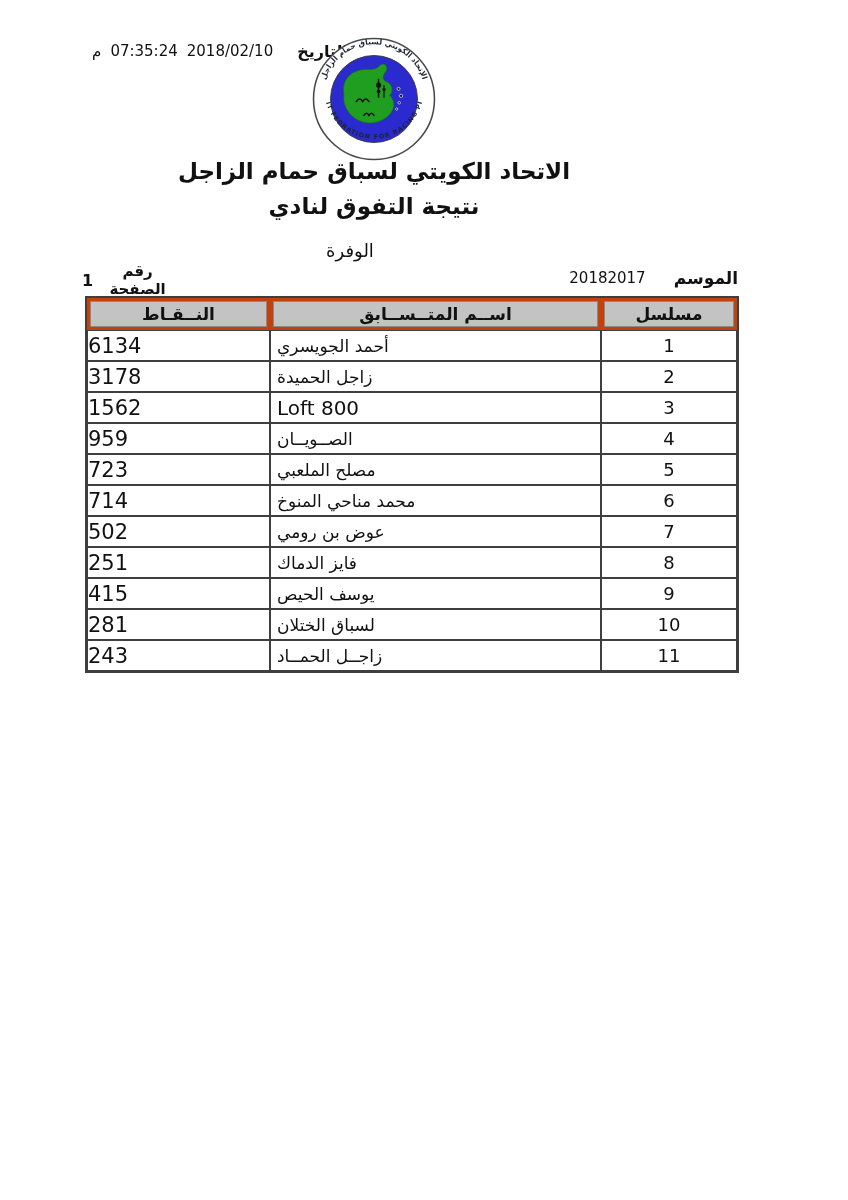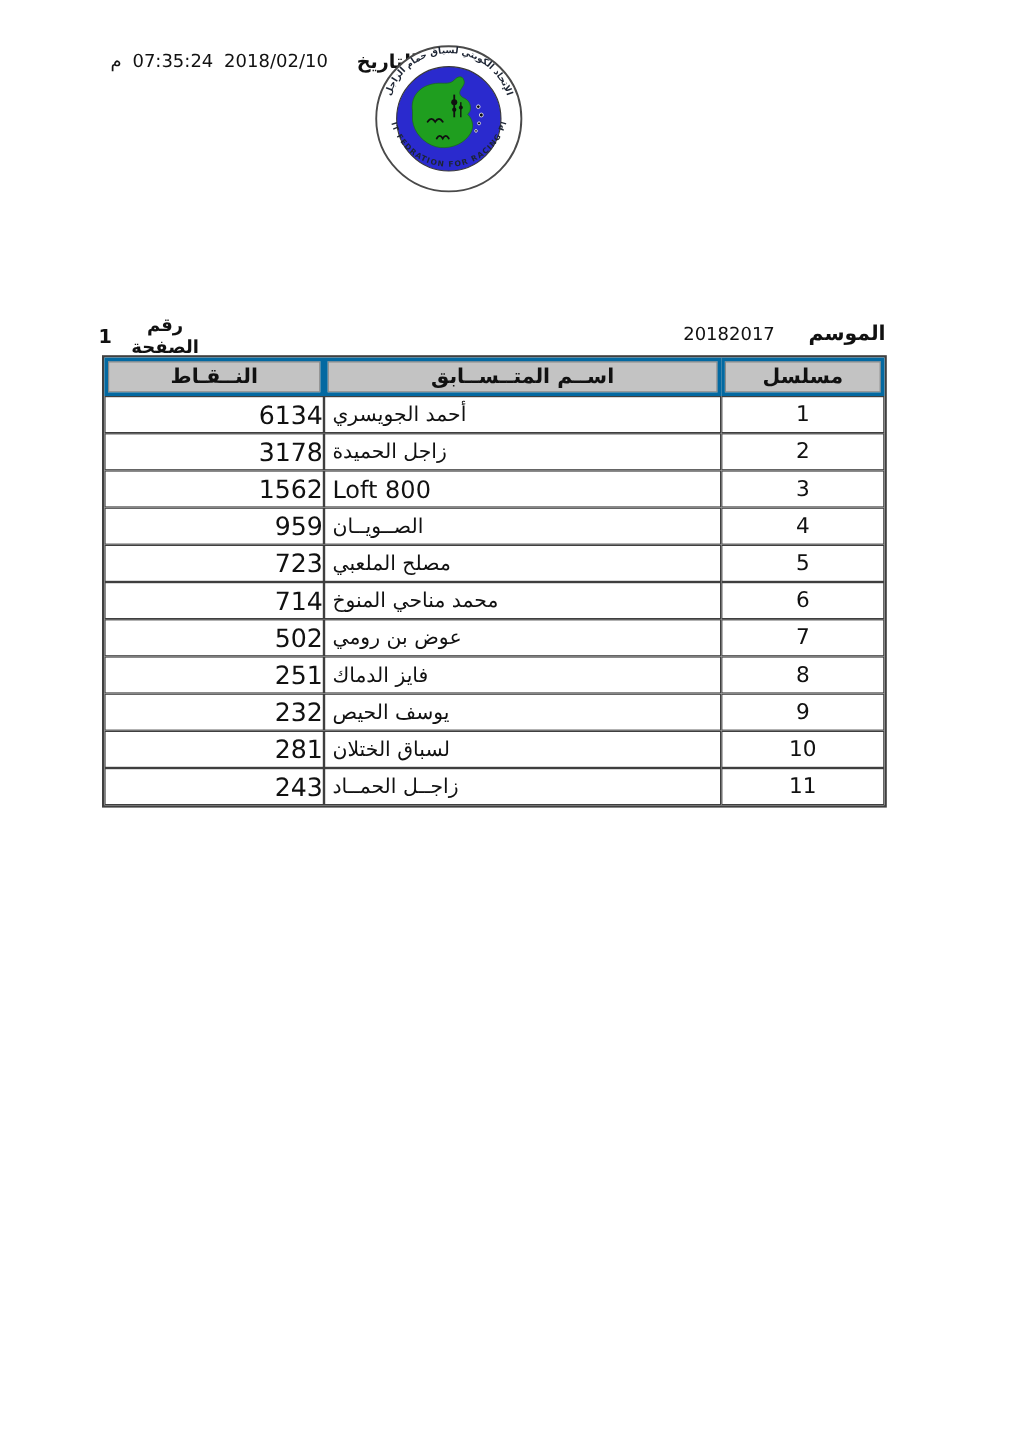--- a/index.html
+++ b/index.html
@@ -51,35 +51,35 @@
 
   
   table.results{
     position:absolute;left:85px;top:296px;width:650px;
     border-collapse:separate;border-spacing:0;
     border:2px solid var(--grid);
     direction:rtl;table-layout:fixed;
   }
   table.results th{
     background:var(--header_bg);
-    border:3px solid #0369a1;
+    border:3px solid #c2410c;
     box-shadow:inset 0 0 0 1px #8a8a8a;
     font-weight:bold;font-size:17px;height:32px;line-height:26px;
     text-align:center;vertical-align:middle;
   }
   table.results td{
     background:#ffffff;
     border:1px solid var(--grid);
     height:31px;vertical-align:middle;
     overflow:hidden;white-space:nowrap;
   }
   td.c-serial{text-align:center;font-size:18px;}
   td.c-name{text-align:left;padding-left:6px;padding-right:16px;font-size:17px;}
   td.c-name .latin{font-size:20px;direction:ltr;unicode-bidi:isolate;}
-  td.c-points{text-align:right;font-size:21px;direction:ltr;}
+  td.c-points{text-align:left;font-size:21px;direction:ltr;}
 
   
   .arc-ar{font-size:12px;font-weight:bold;fill:#1c2433;}
   .arc-en{font-size:10px;font-weight:bold;fill:#1c2433;letter-spacing:1.6px;}
 </style>
 </head>
 <body>
 
 <div class="page">
 
@@ -128,20 +128,25 @@
 
       <g fill="#101010" stroke="#ffffff" stroke-width="1">
         <circle cx="139" cy="84" r="2.4"></circle>
         <circle cx="143" cy="95" r="2.6"></circle>
         <circle cx="140" cy="106" r="2"></circle>
         <circle cx="136" cy="116" r="1.8"></circle>
       </g>
     </svg>
   </div>
 
+  <div class="title-wrap">
+    <div class="title-1">الاتحاد الكويتي لسباق حمام الزاجل</div>
+    <div class="title-2">نتيجة التفوق لنادي</div>
+    <div class="club">الوفرة</div>
+  </div>
 
   <div class="season">
     <div class="season-inner">
       <span class="lbl">الموسم</span>
       <span class="val">20182017</span>
     </div>
   </div>
 
   <div class="pagebox">
     <span class="lbl">رقم الصفحة</span>
@@ -198,21 +203,21 @@
         <td class="c-points">502</td>
       </tr>
       <tr>
         <td class="c-serial">8</td>
         <td class="c-name">فايز الدماك</td>
         <td class="c-points">251</td>
       </tr>
       <tr>
         <td class="c-serial">9</td>
         <td class="c-name">يوسف الحيص</td>
-        <td class="c-points">232</td>
+        <td class="c-points">415</td>
       </tr>
       <tr>
         <td class="c-serial">10</td>
         <td class="c-name">لسباق الختلان</td>
         <td class="c-points">281</td>
       </tr>
       <tr>
         <td class="c-serial">11</td>
         <td class="c-name">زاجــل الحمــاد</td>
         <td class="c-points">243</td>

